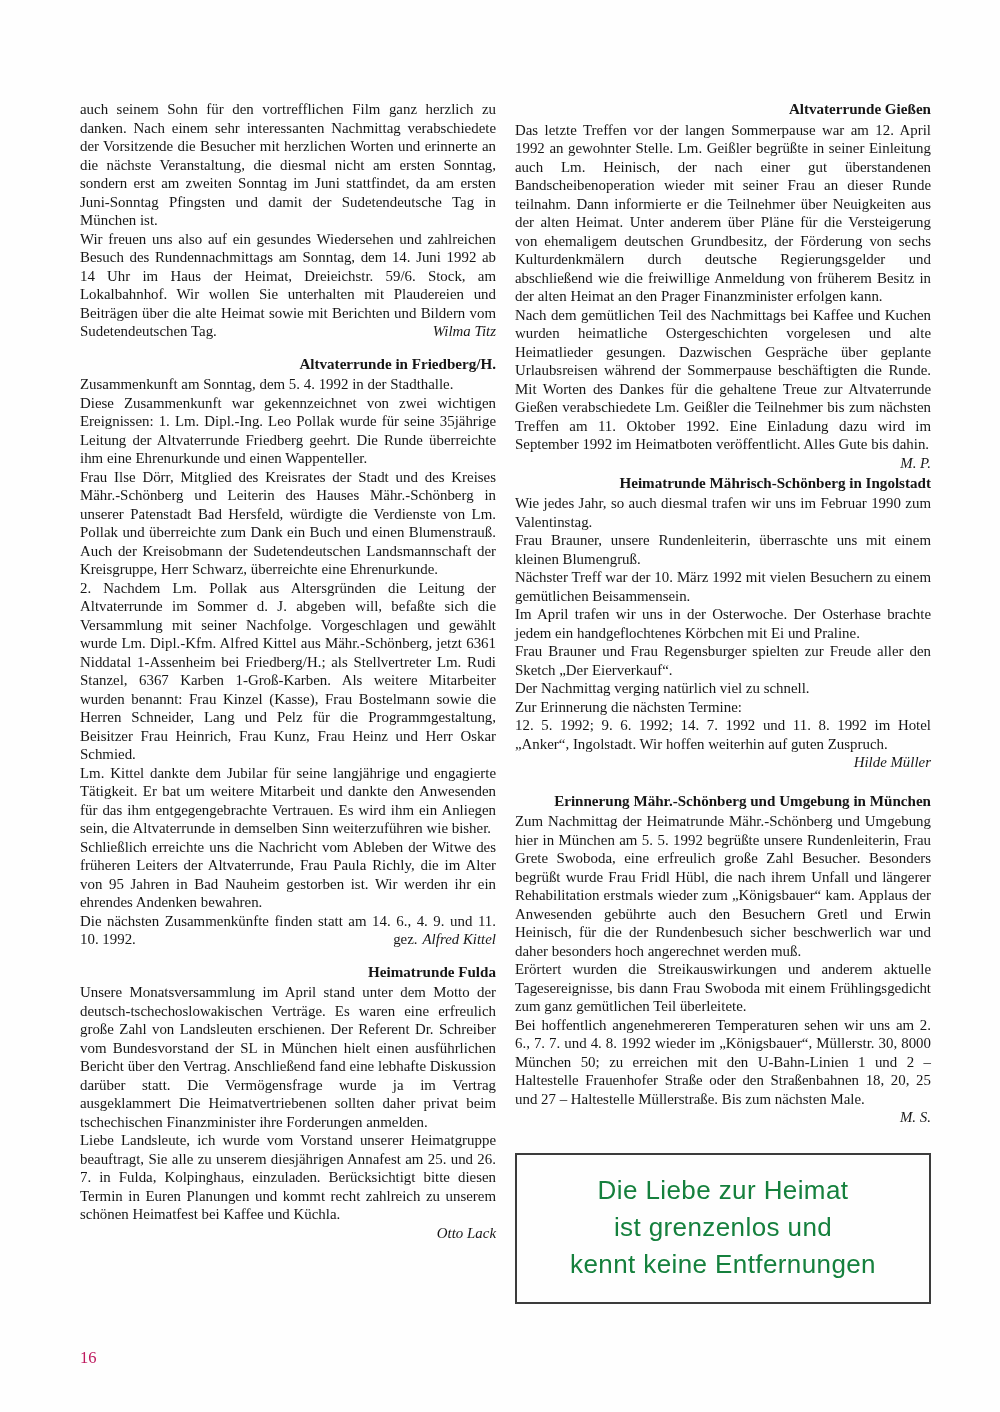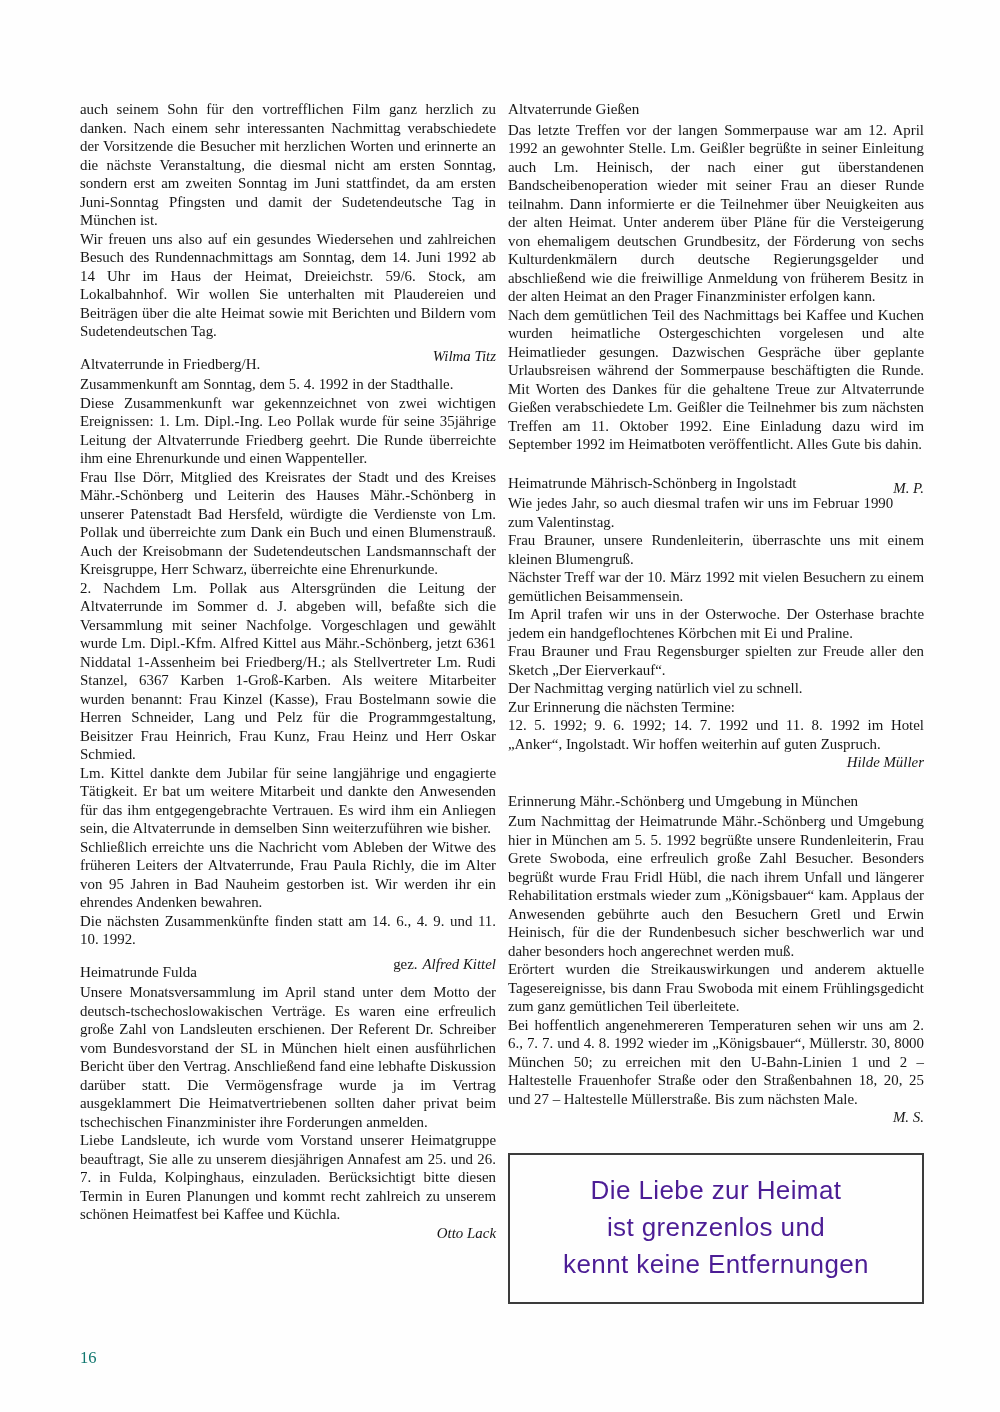--- a/index.html
+++ b/index.html
@@ -10,66 +10,66 @@
     color:#161616;
   }
   .page {
     position:relative;
     width:1000px; height:1412px;
     background:#fefefe;
     overflow:hidden;
   }
   .columns {
     display:flex;
-    gap:12px;
+    gap:19px;
     padding:100px 0 0 80px;
   }
   .col {
     flex:0 0 416px;
     width:416px;
     font-size:14.9px;
     line-height:18.5px;
     text-align:justify;
   }
   .col p { margin:0; }
   .col > section > :first-child { }
   h2 {
     font-size:15.1px;
     line-height:18.5px;
-    font-weight:normal;
-    text-align:left;
+    font-weight:bold;
+    text-align:right;
     margin:14px 0 2px 0;
   }
   h2.no-top { margin-top:0; }
   h2.gap-lg { margin-top:20px; }
   .sig-line { text-align:right; font-style:italic; }
-  .sig-float { float:right;margin-top:25px; }
+  .sig-float { float:right; }
   .sig-float .gez { font-style:normal; margin-right:5px; }
   .sig-float .name { font-style:italic; }
   .quote-box {
     margin-top:26px;
     width:416px;
     box-sizing:border-box;
     border:2px solid #3c3c3c;
     padding:17px 8px 19px 8px;
     text-align:center;
     font-family:"Liberation Sans", sans-serif;
     font-weight:300;
     font-size:26px;
     line-height:37px;
     letter-spacing:0.4px;
-    color:#4c1d95;
+    color:#15803d;
     background:#fefefe;
   }
   .page-number {
     position:absolute;
     left:80px;
     top:1348px;
     font-size:16.5px;
-    color:#0f766e;
+    color:#be185d;
   }
 </style>
 </head>
 <body>
 
 <div class="page">
   <div class="columns">
 
     <div class="col">
 

